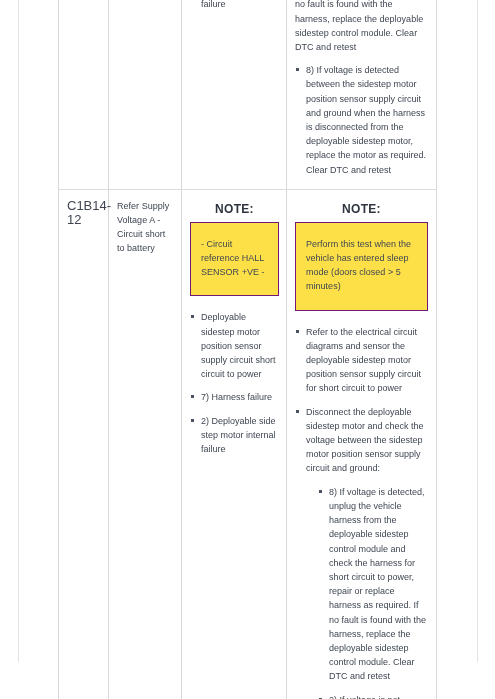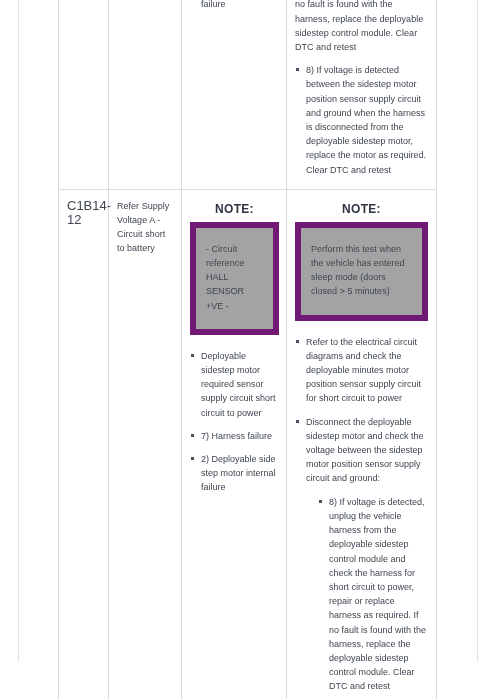--- a/index.html
+++ b/index.html
@@ -75,25 +75,25 @@
   
   .note-title {
     text-align: center;
     font-size: 12px;
     font-weight: bold;
     color: #2e3440;
     letter-spacing: 0.3px;
     margin: 3px 0 6px 0;
   }
   .note-box {
-    border: 6px solid #701a75;
+    border: 1px solid #701a75;
     box-sizing: border-box;
     padding: 14px 10px 16px 10px;
     margin-bottom: 14px;
-    background: #a3a3a3;
+    background: #fde047;
   }
   .note-box .txt { line-height: 14.2px; }
 
   
   ul.bl {
     list-style: none;
     margin: 0;
     padding: 0;
   }
   ul.bl > li {
@@ -168,36 +168,36 @@
         </div>
       </td>
 
       <td class="c-cause">
         <div class="cell-inner pad-tight">
           <div class="note-title">NOTE:</div>
           <div class="note-box">
             <div class="txt">- Circuit reference HALL SENSOR +VE -</div>
           </div>
           <ul class="bl">
-            <li>Deployable sidestep motor required sensor supply circuit short circuit to power</li>
+            <li>Deployable sidestep motor position sensor supply circuit short circuit to power</li>
             <li>7) Harness failure</li>
             <li>2) Deployable side step motor internal failure</li>
           </ul>
         </div>
       </td>
 
       <td class="c-act last-col">
         <div class="cell-inner">
           <div class="note-title">NOTE:</div>
           <div class="note-box">
             <div class="txt">Perform this test when the vehicle has entered sleep mode (doors closed &gt; 5 minutes)</div>
           </div>
           <ul class="bl">
             <li>
-              <span>Refer to the electrical circuit diagrams and check the deployable minutes motor position sensor supply circuit for short circuit to power</span>
+              <span>Refer to the electrical circuit diagrams and sensor the deployable sidestep motor position sensor supply circuit for short circuit to power</span>
             </li>
             <li>
               <span>Disconnect the deployable sidestep motor and check the voltage between the sidestep motor position sensor supply circuit and ground:</span>
               <ul class="bl">
                 <li>8) If voltage is detected, unplug the vehicle harness from the deployable sidestep control module and check the harness for short circuit to power, repair or replace harness as required. If no fault is found with the harness, replace the deployable sidestep control module. Clear DTC and retest</li>
                 <li>2) If voltage is not present between the sidestep</li>
               </ul>
             </li>
           </ul>
         </div>

